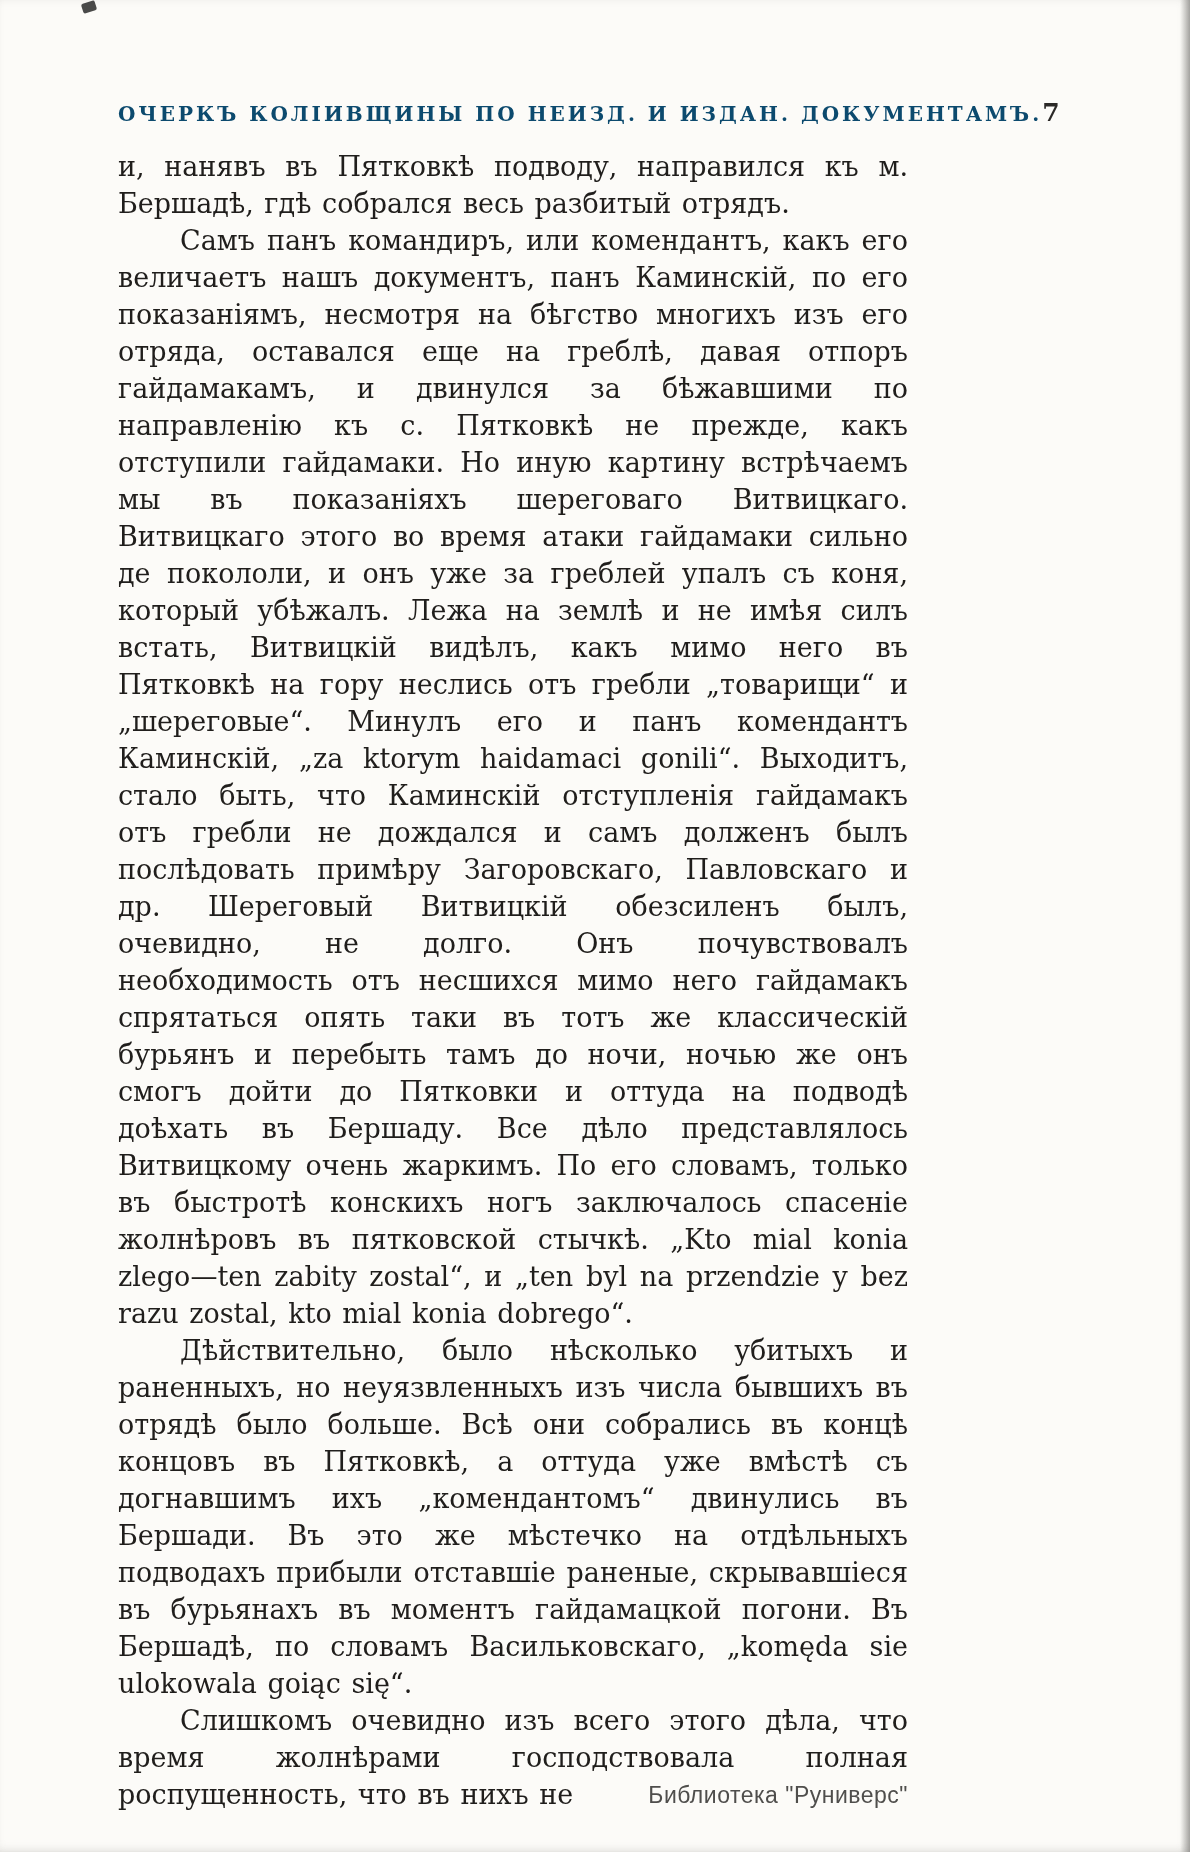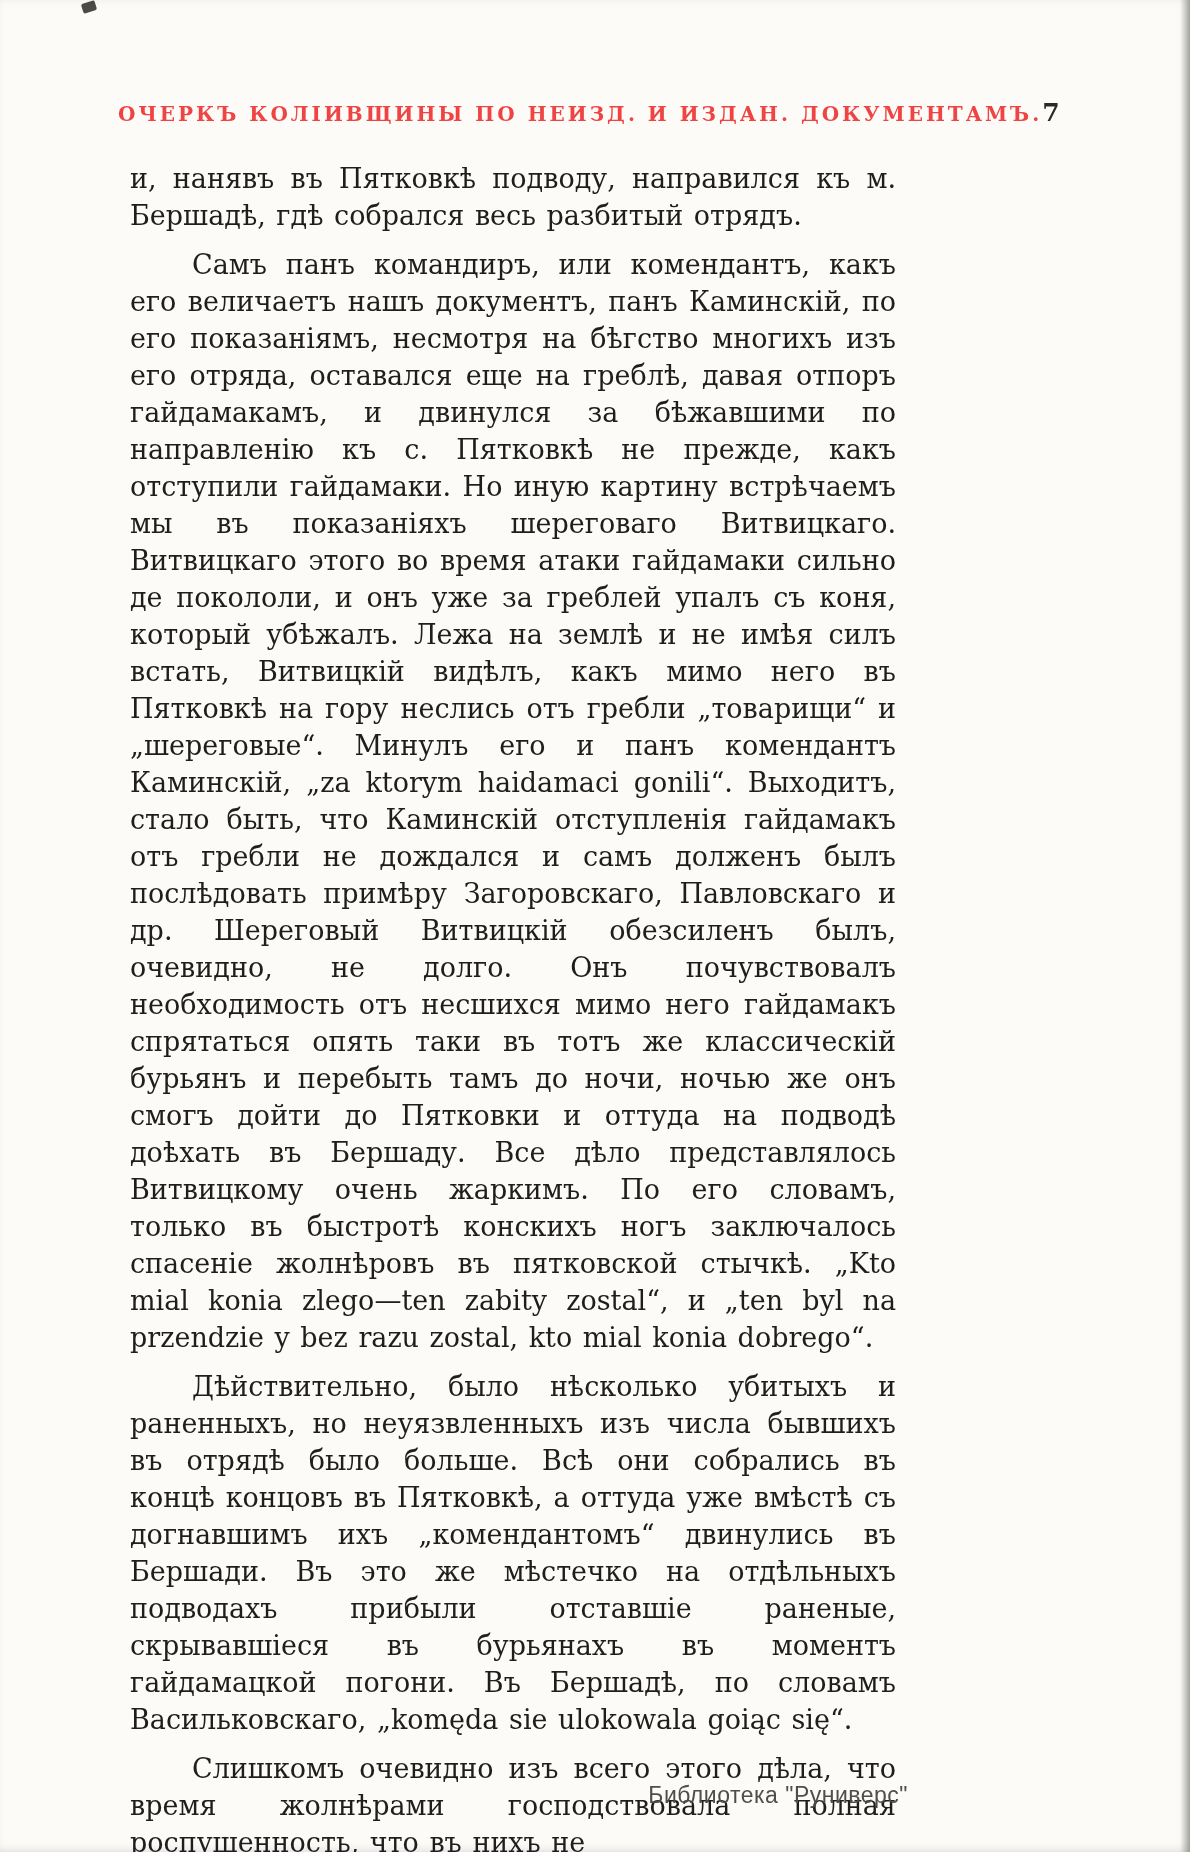--- a/index.html
+++ b/index.html
@@ -45,38 +45,38 @@
     width: 790px;
     display: flex;
     align-items: baseline;
   }
   .running-title {
     flex: 1;
     text-align: center;
     font-size: 20px;
     font-weight: bold;
     letter-spacing: 3px;
-    color: #ef4444;
+    color: #0c4a6e;
     white-space: nowrap;
   }
   .page-number {
     width: 60px;
     text-align: right;
     font-size: 25px;
     font-weight: bold;
     color: #2b2927;
   }
   .body-text {
     position: absolute;
     top: 148px;
     left: 118px;
     width: 790px;
   }
   .body-text p {
-    margin: 12px;
+    margin: 0;
     font-size: 27px;
     line-height: 37px;
     text-align: justify;
     text-indent: 62px;
     word-spacing: 2px;
     color: #201e1c;
   }
   .body-text p.no-indent {
     text-indent: 0;
   }

